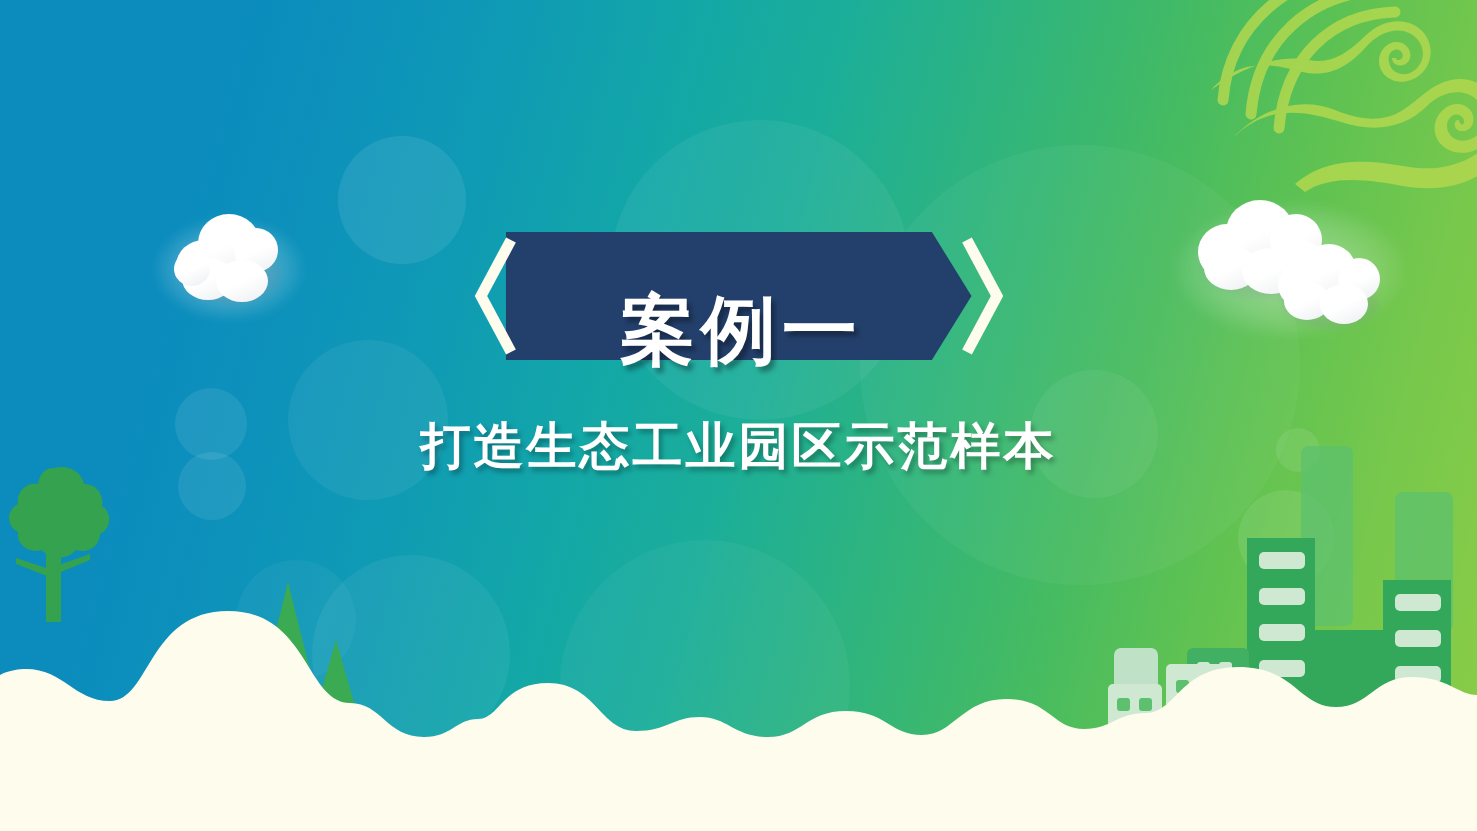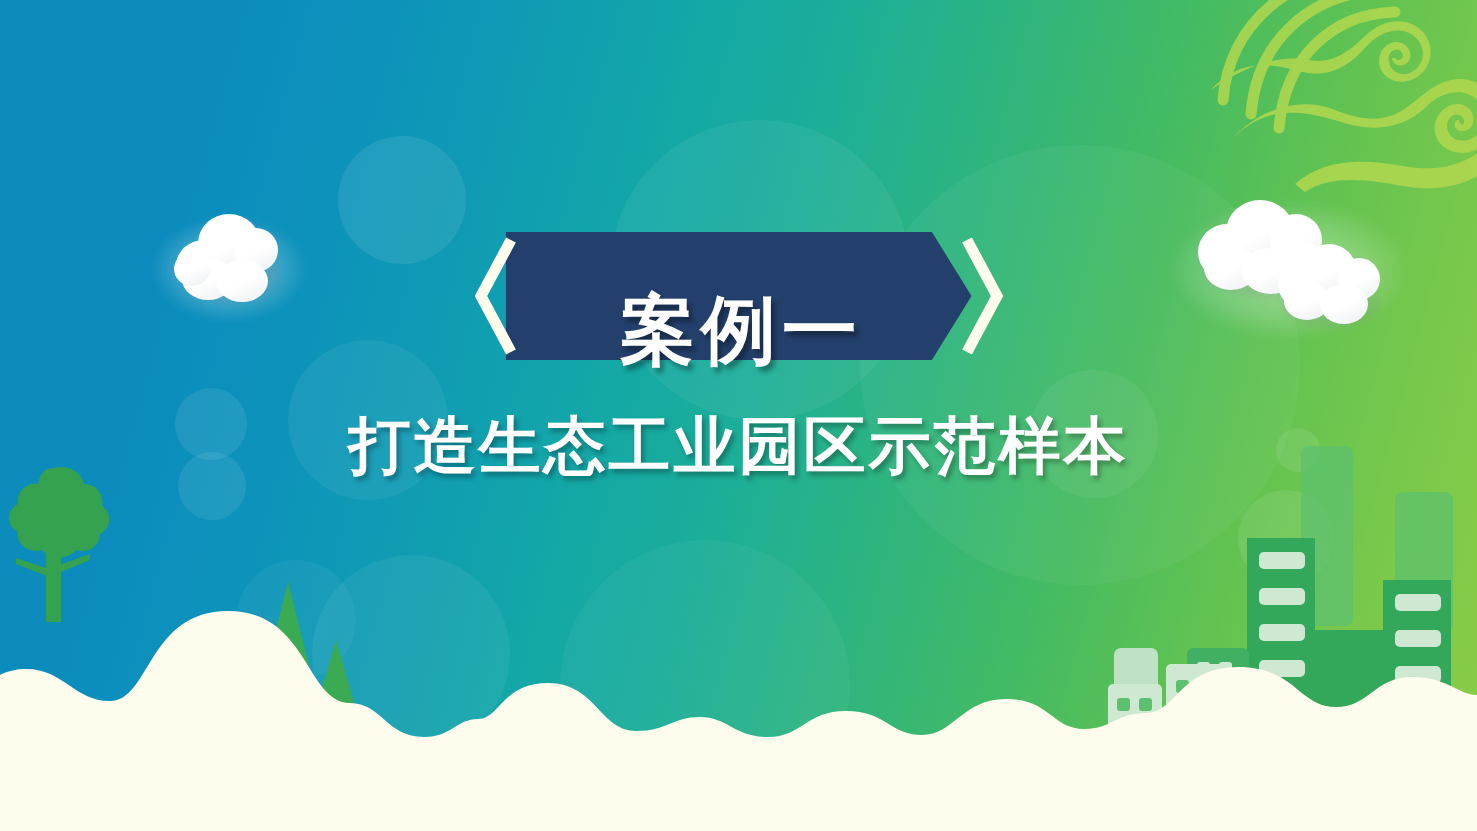--- a/index.html
+++ b/index.html
@@ -148,21 +148,21 @@
   }
 
   
   #subtitle {
     position: absolute;
     left: 0;
     top: 404px;
     width: 1477px;
     text-align: center;
     color: #ffffff;
-    font-size: 62px;
+    font-size: 50px;
     font-weight: bold;
     line-height: 84px;
     letter-spacing: 3px;
     text-shadow: 3px 4px 5px rgba(0,0,0,0.30);
     white-space: nowrap;
   }
   #subtitle .line { display: block; }
 </style>
 </head>
 <body>

